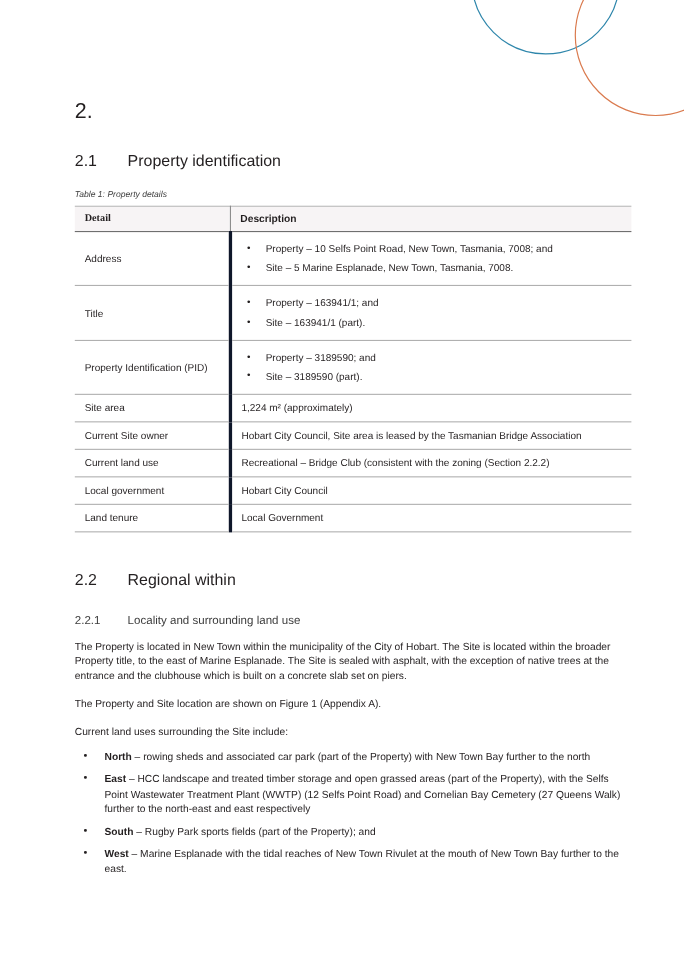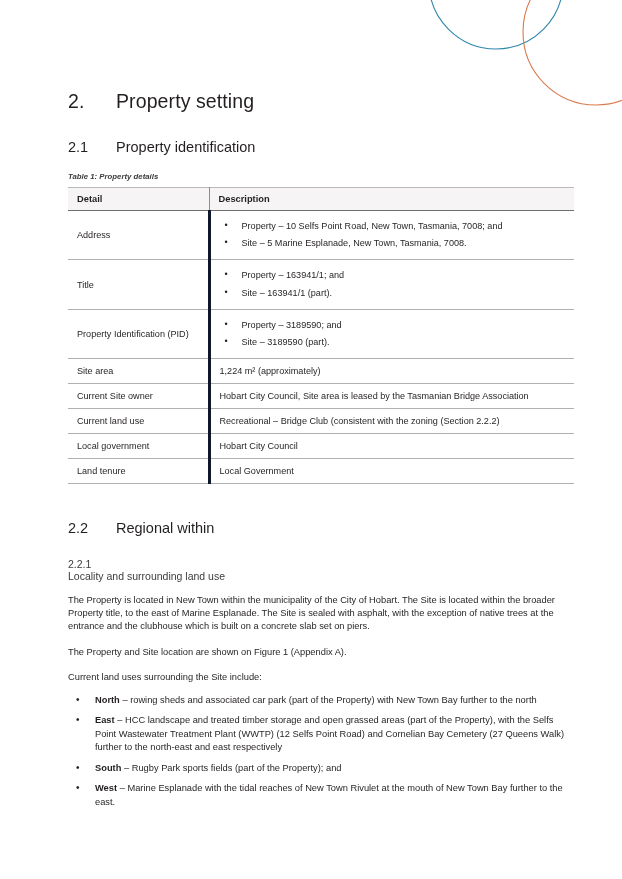--- a/index.html
+++ b/index.html
@@ -66,40 +66,38 @@
   .h2 .num { width: 48px; flex: none; }
 
   .h3 {
     display: flex;
     align-items: baseline;
     margin: 0;
     padding-top: 22px;
     font-size: 10.5px;
     font-weight: 400;
     color: #3c3c3c;
-    flex-direction: column;
   }
   .h3 .num { width: 48px; flex: none; }
 
   
   .para {
     margin: 0;
     padding-top: 12px;
     font-size: 9.3px;
     line-height: 1.42;
     color: #231f20;
     text-align: left;
   }
   .caption {
     margin: 0;
     padding-top: 17px;
     font-size: 7.8px;
     font-style: italic;
     color: #3c3c3c;
-    font-weight: bold;
   }
 
   
   table.details {
     margin-top: 6px;
     width: 506px;
     border-collapse: collapse;
     table-layout: fixed;
     font-size: 9.1px;
     color: #231f20;
@@ -110,21 +108,21 @@
   table.details thead th {
     background: #f7f4f5;
     font-weight: bold;
     text-align: left;
     padding: 6px 8px 6px 9px;
     border-top: 1px solid #b9b9b9;
     border-bottom: 1.6px solid #6f6f6f;
     font-size: 9.3px;
     vertical-align: middle;
   }
-  table.details thead th.k { border-right: 1px solid #8d8d8d; }
+  table.details thead th.k { border-right: 1px solid #8d8d8d; font-family: Liberation Serif, serif; }
 
   table.details tbody td {
     padding: 7px 8px 7px 9px;
     border-bottom: 1px solid #b0b0b0;
     vertical-align: middle;
   }
   table.details tbody td.k {
     border-right: 3px solid #0f172a;
   }
   table.details tbody tr:last-child td {
@@ -197,21 +195,20 @@
 
   <svg class="deco" viewBox="0 0 222 130" width="222" height="130">
     <circle cx="96" cy="-18" r="67" fill="none" stroke="#2e86ab" stroke-width="1.1"></circle>
     <circle cx="196" cy="32" r="73" fill="none" stroke="#da7b4f" stroke-width="1.1"></circle>
   </svg>
 
   <div class="content">
 
     <h1 class="h1">
       <span class="num">2.</span>
-      <span>Property setting</span>
     </h1>
 
     <h2 class="h2">
       <span class="num">2.1</span>
       <span>Property identification</span>
     </h2>
 
 
     <p class="caption">Table 1: Property details</p>
 

